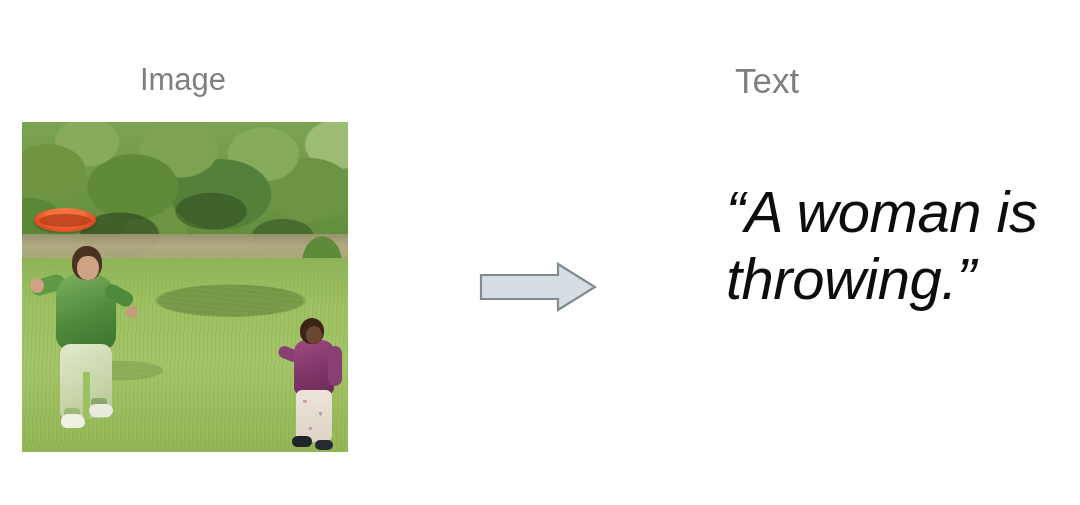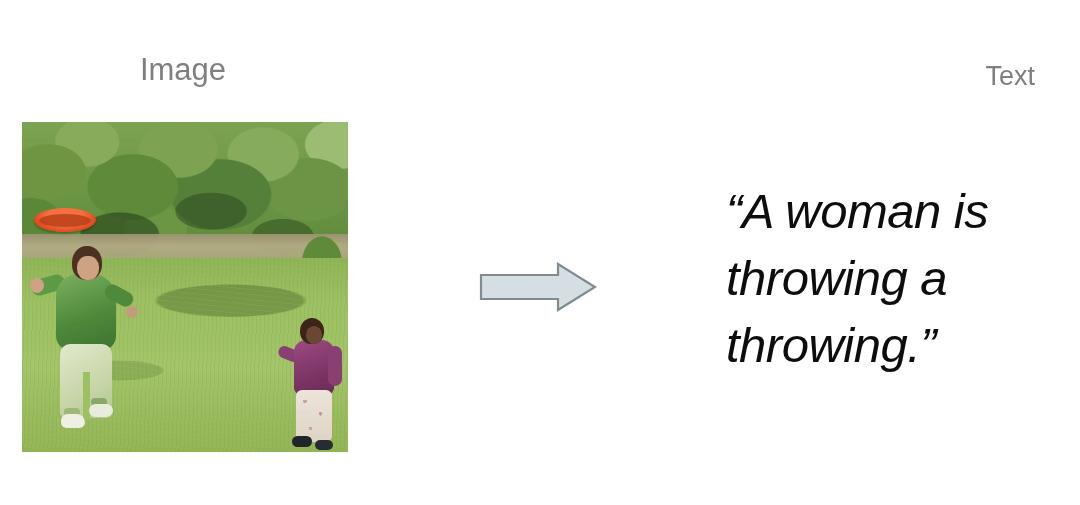--- a/index.html
+++ b/index.html
@@ -19,31 +19,31 @@
   .col-label {
     position: absolute;
     color: #7f7f7f;
     font-family: "Liberation Sans", sans-serif;
     font-weight: 400;
     white-space: nowrap;
     line-height: 1;
   }
   #image-label {
     left: 0;
-    top: 54px;
+    top: 64px;
     width: 366px;
     text-align: center;
     font-size: 31px;
   }
   #text-label {
     left: 735px;
     top: 63px;
     width: 300px;
-    text-align: right;
-    font-size: 27px;
+    text-align: left;
+    font-size: 35px;
   }
 
   
   #photo {
     position: absolute;
     left: 22px;
     top: 122px;
     width: 326px;
     height: 330px;
     overflow: hidden;
@@ -272,21 +272,21 @@
   
   #quote {
     position: absolute;
     left: 726px;
     top: 178px;
     width: 330px;
     color: #0d0d0d;
     font-family: "Liberation Sans", sans-serif;
     font-style: italic;
     font-weight: 400;
-    font-size: 49px;
+    font-size: 58px;
     line-height: 67px;
     letter-spacing: -0.5px;
   }
   #quote .qline { display: block; white-space: nowrap; }
 </style>
 </head>
 <body>
 
 <div class="col-label" id="image-label">Image</div>
 
@@ -329,15 +329,14 @@
 <div id="arrow">
   <svg width="118" height="50" viewBox="0 0 118 50" xmlns="http://www.w3.org/2000/svg">
     <polygon points="2,13 79,13 79,2 116,25 79,48 79,37 2,37" fill="#d5dfe3" stroke="#808a8f" stroke-width="2.2" stroke-linejoin="miter"></polygon>
   </svg>
 </div>
 
 <div class="col-label" id="text-label">Text</div>
 
 <div id="quote">
   <span class="qline">“A woman is</span>
-  <span class="qline">throwing a</span>
   <span class="qline">throwing.”</span>
 </div>
 
 </body></html>

